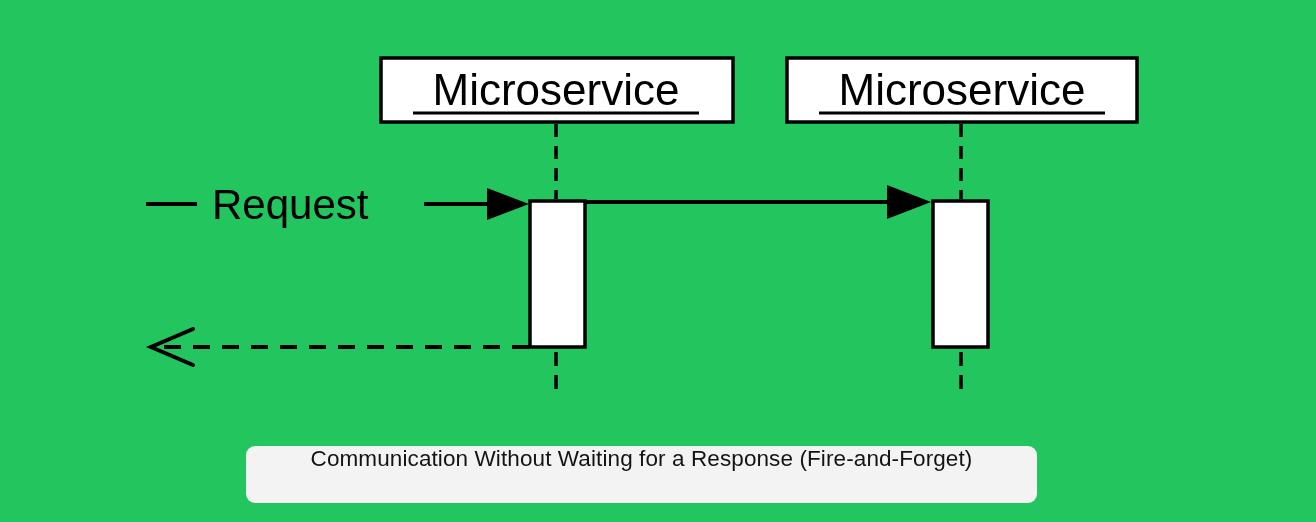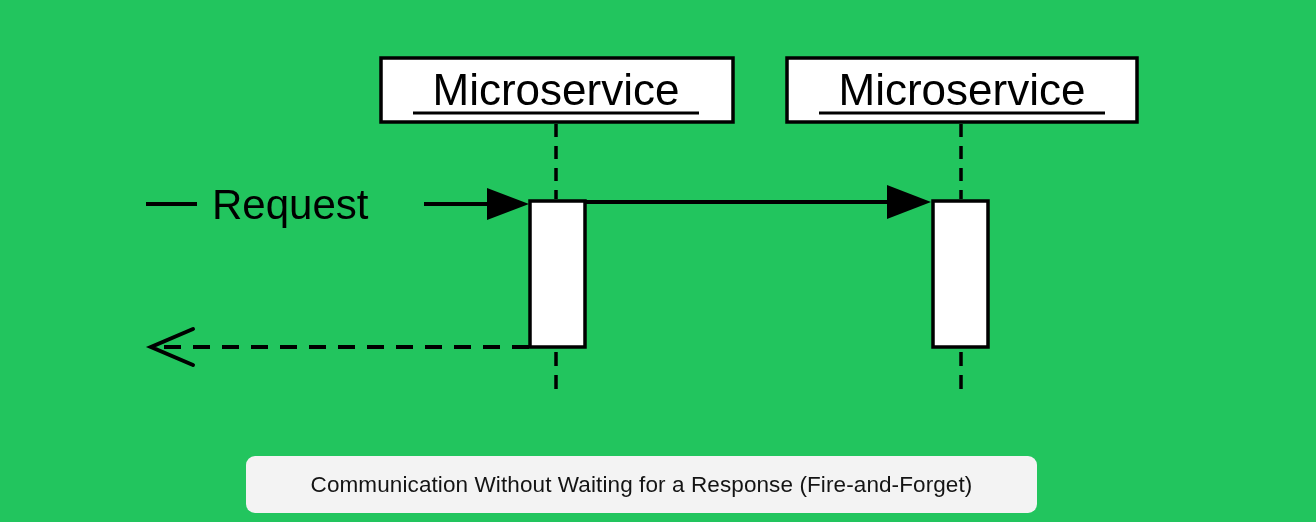--- a/index.html
+++ b/index.html
@@ -29,27 +29,27 @@
     font-size: 44px;
     font-weight: 400;
   }
   .request-label {
     font-size: 42px;
     font-weight: 400;
   }
   .caption {
     position: absolute;
     left: 246px;
-    top: 456px;
+    top: 446px;
     width: 791px;
     height: 57px;
     background: #f3f3f3;
     border-radius: 9px;
     display: flex;
-    align-items: center;
+    align-items: flex-start;
     justify-content: center;
   }
   .caption-text {
     font-size: 22.5px;
     color: #141414;
     letter-spacing: 0.1px;
     white-space: nowrap;
   }
 </style>
 </head>

